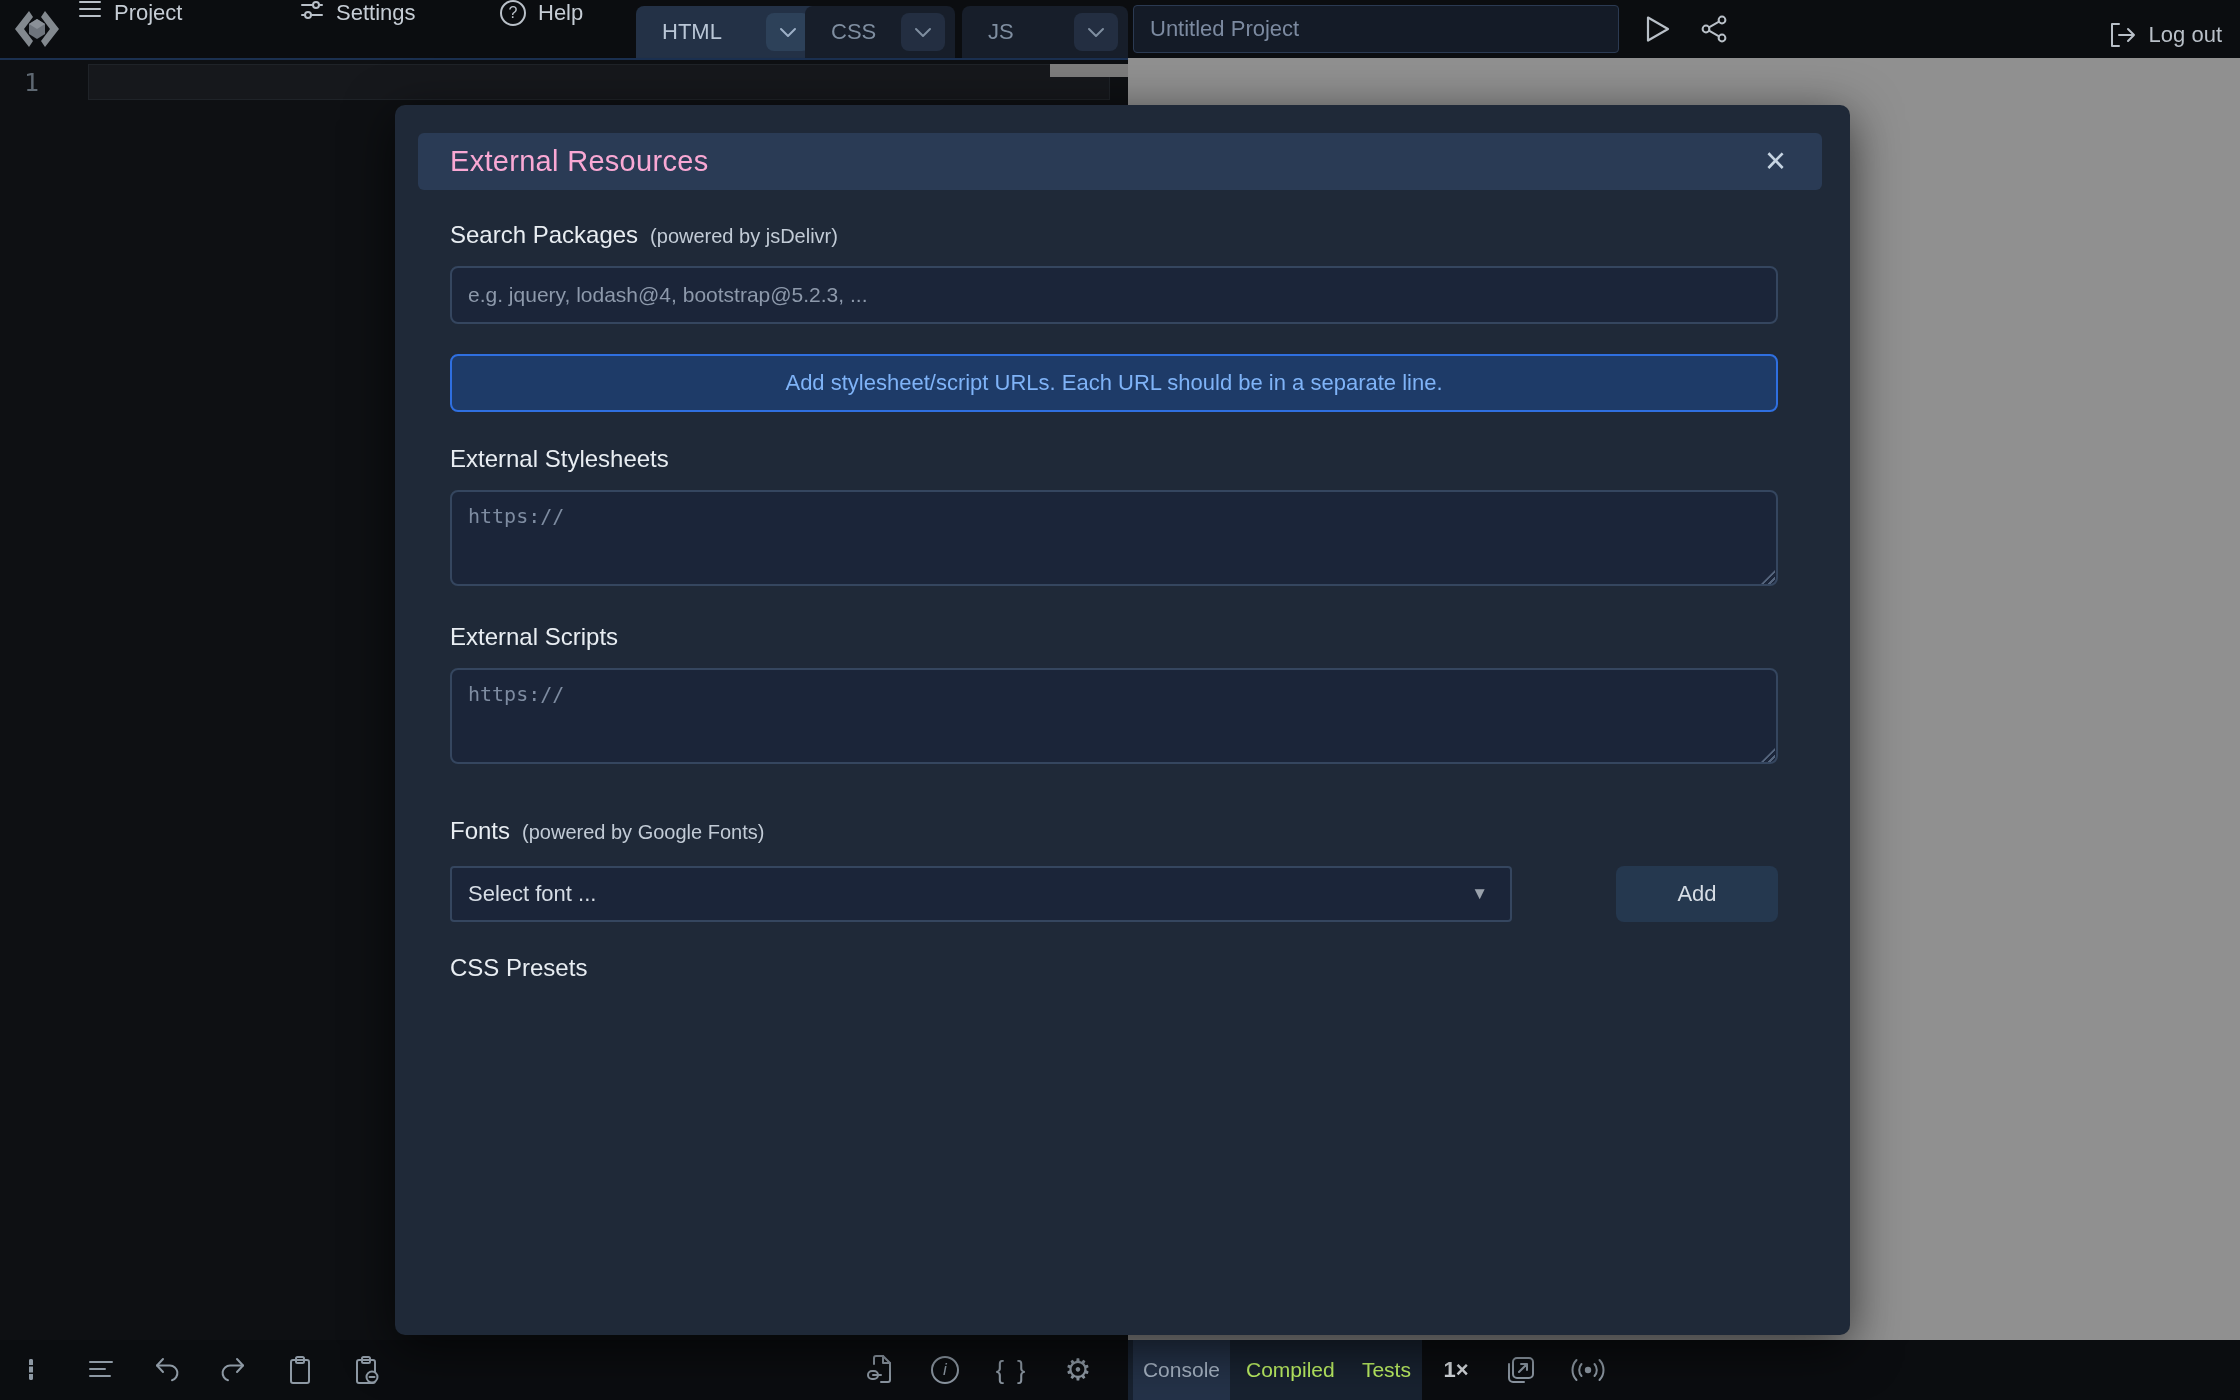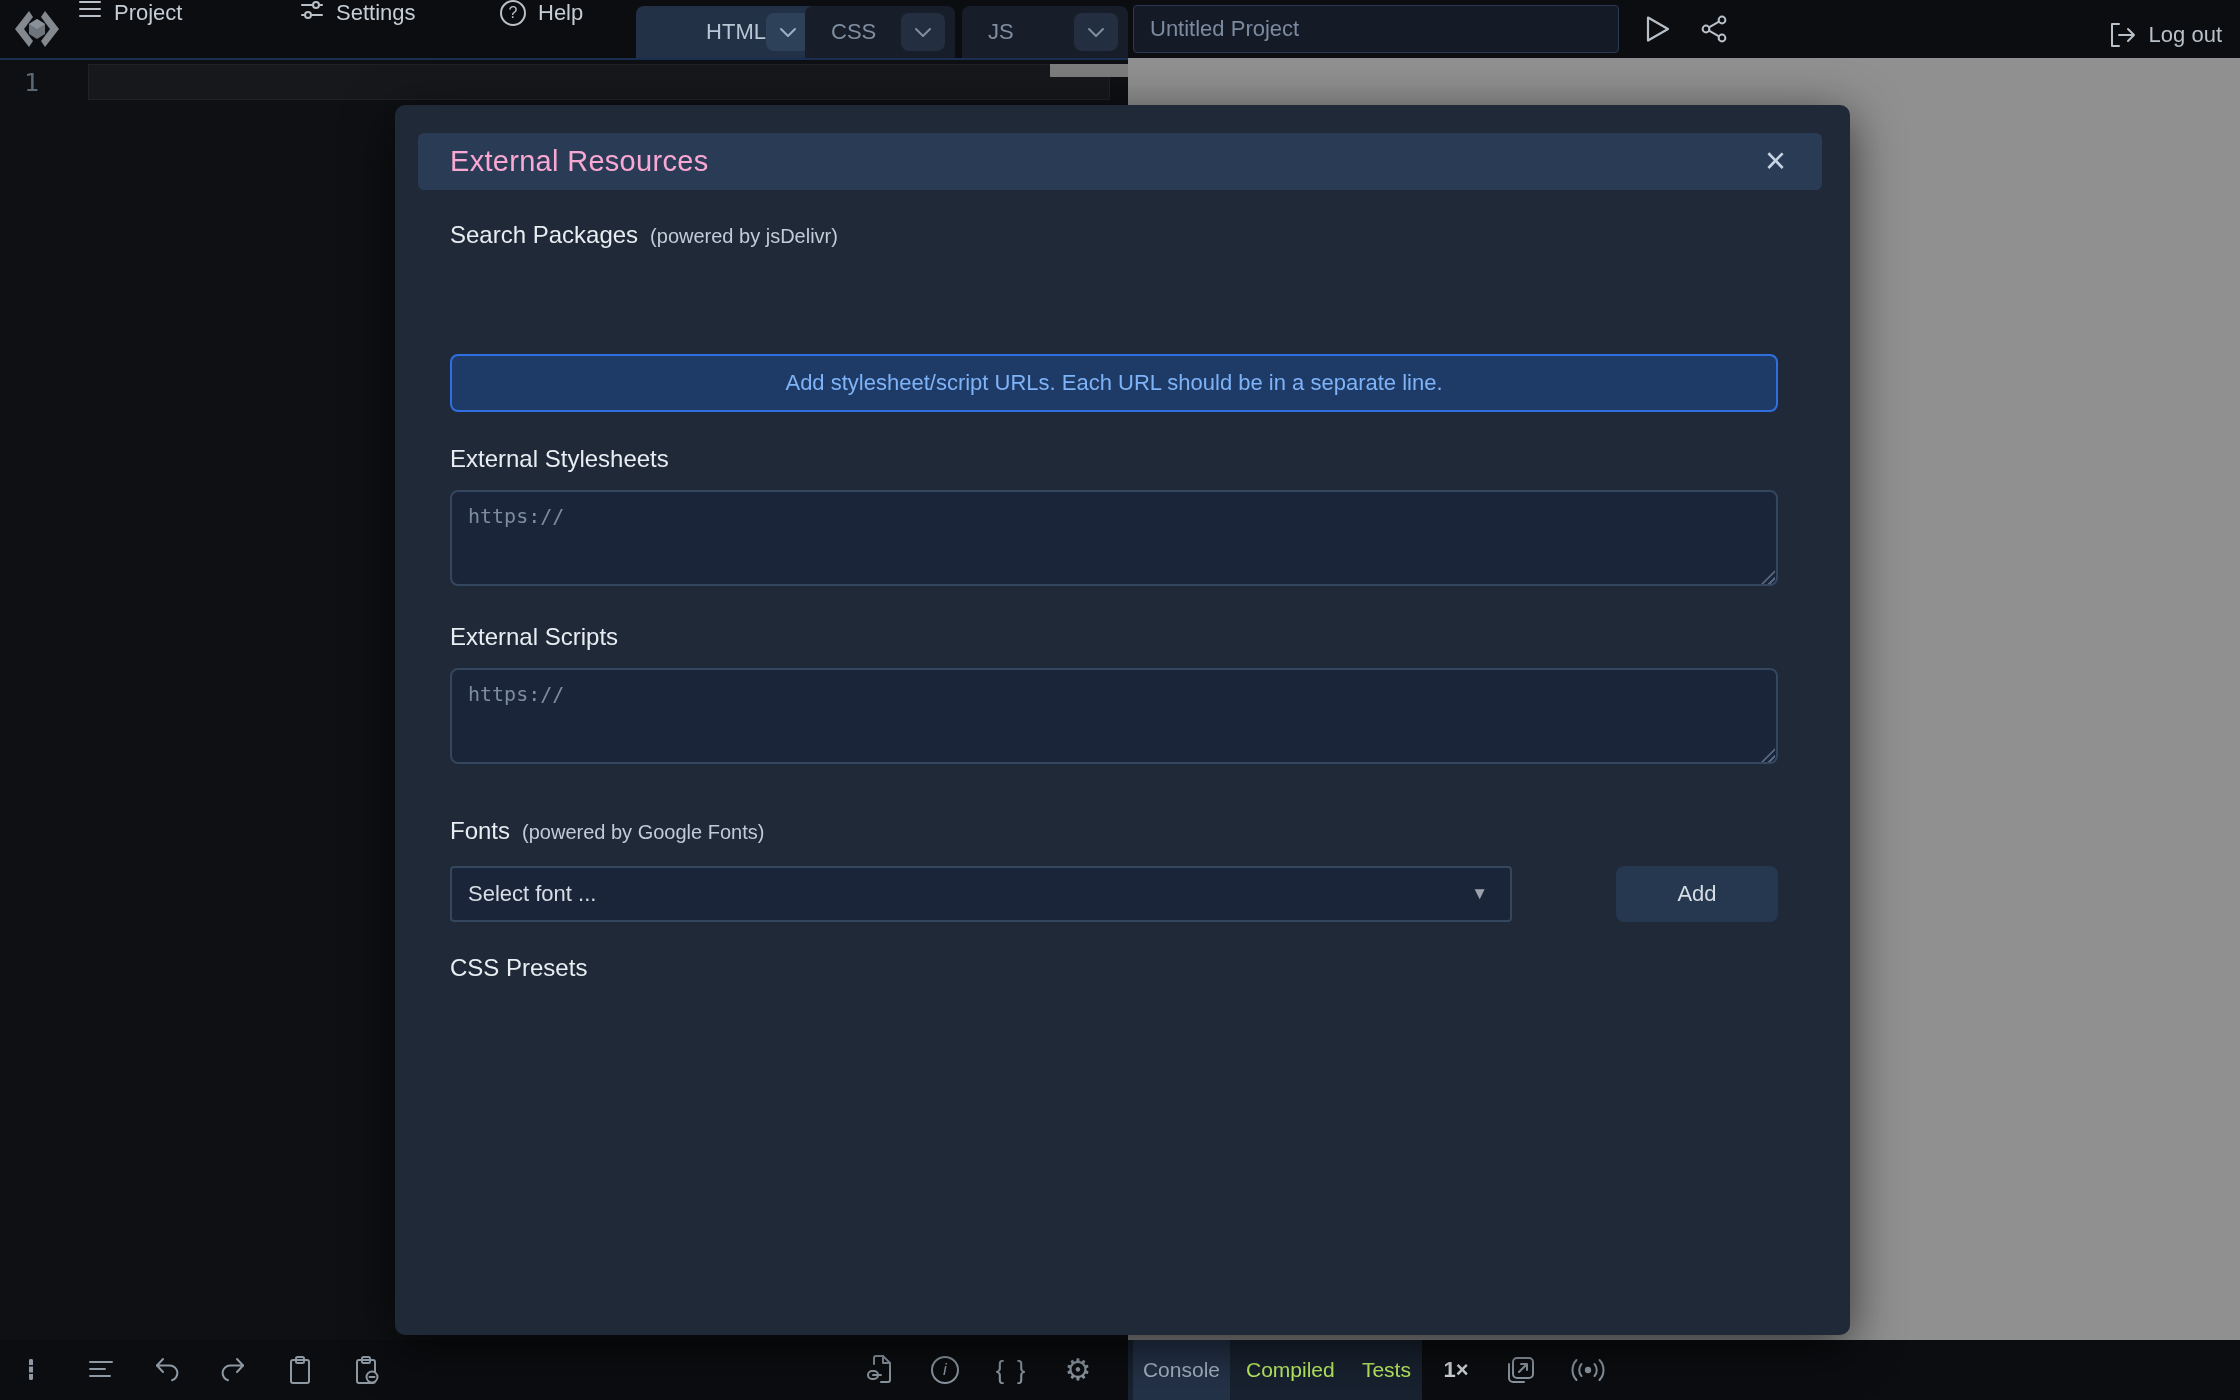--- a/index.html
+++ b/index.html
@@ -22,21 +22,21 @@
   .tr-x { text-decoration:overline; font-size:20px; color:#b9c0c8; }
   .tr-a { font-size:17px; color:#b9c0c8; }
 
   .tab { position:absolute; top:6px; height:52px; border-radius:8px 8px 0 0; display:flex;
     align-items:center; justify-content:space-between; padding:0 10px 0 26px; cursor:pointer; }
   .tab-label { font-size:22px; }
   .tab-active { background:#233146; } .tab-active .tab-label { color:#b9c6d6; }
   .tab-idle { background:#171e2a; } .tab-idle .tab-label { color:#7f8ea0; }
   .caret { width:44px; height:38px; border-radius:8px; display:flex; align-items:center; justify-content:center; }
   .tab-active .caret { background:#2d4159; } .tab-idle .caret { background:#232e41; }
-  .tab-html { left:636px; width:184px;justify-content:flex-end; } .tab-css { left:805px; width:150px; } .tab-js { left:962px; width:166px; }
+  .tab-html { left:636px; width:184px; } .tab-css { left:805px; width:150px; } .tab-js { left:962px; width:166px; }
 
   .project-title { position:absolute; left:1133px; top:5px; width:486px; height:48px;
     background:#141b27; border:1px solid #2b3a52; border-radius:4px; color:#7c8aa0;
     font-size:22px; padding:0 16px; font-family:"Liberation Sans", sans-serif; outline:none; }
   .run-btn { left:1645px; } .share-btn { left:1700px; }
   .logout { position:absolute; right:18px; top:0; height:70px; display:flex; align-items:center; gap:12px;
     font-size:22px; color:#b9c0c8; cursor:pointer; }
 
   
   .editor-pane { position:absolute; left:0; top:58px; width:1128px; height:1282px;
@@ -220,20 +220,21 @@
 <div class="modal">
   <div class="modal-header">
     <span class="modal-title">External Resources</span>
     <span class="modal-close">×</span>
   </div>
 
   <div class="sec-label-row" style="top:116px;">
     <span class="sec-label">Search Packages</span>
     <span class="sec-hint">(powered by jsDelivr)</span>
   </div>
+  <input class="field" style="top: 161px;" placeholder="e.g. jquery, lodash@4, bootstrap@5.2.3, ...">
 
   <div class="notice">
     <span>Add stylesheet/script URLs. Each URL should be in a separate line.</span>
   </div>
 
   <div class="sec-label-row" style="top:340px;">
     <span class="sec-label">External Stylesheets</span>
   </div>
   <div class="ta-wrap" style="top:385px;">
     <textarea class="field" placeholder="https://" style=""></textarea>

